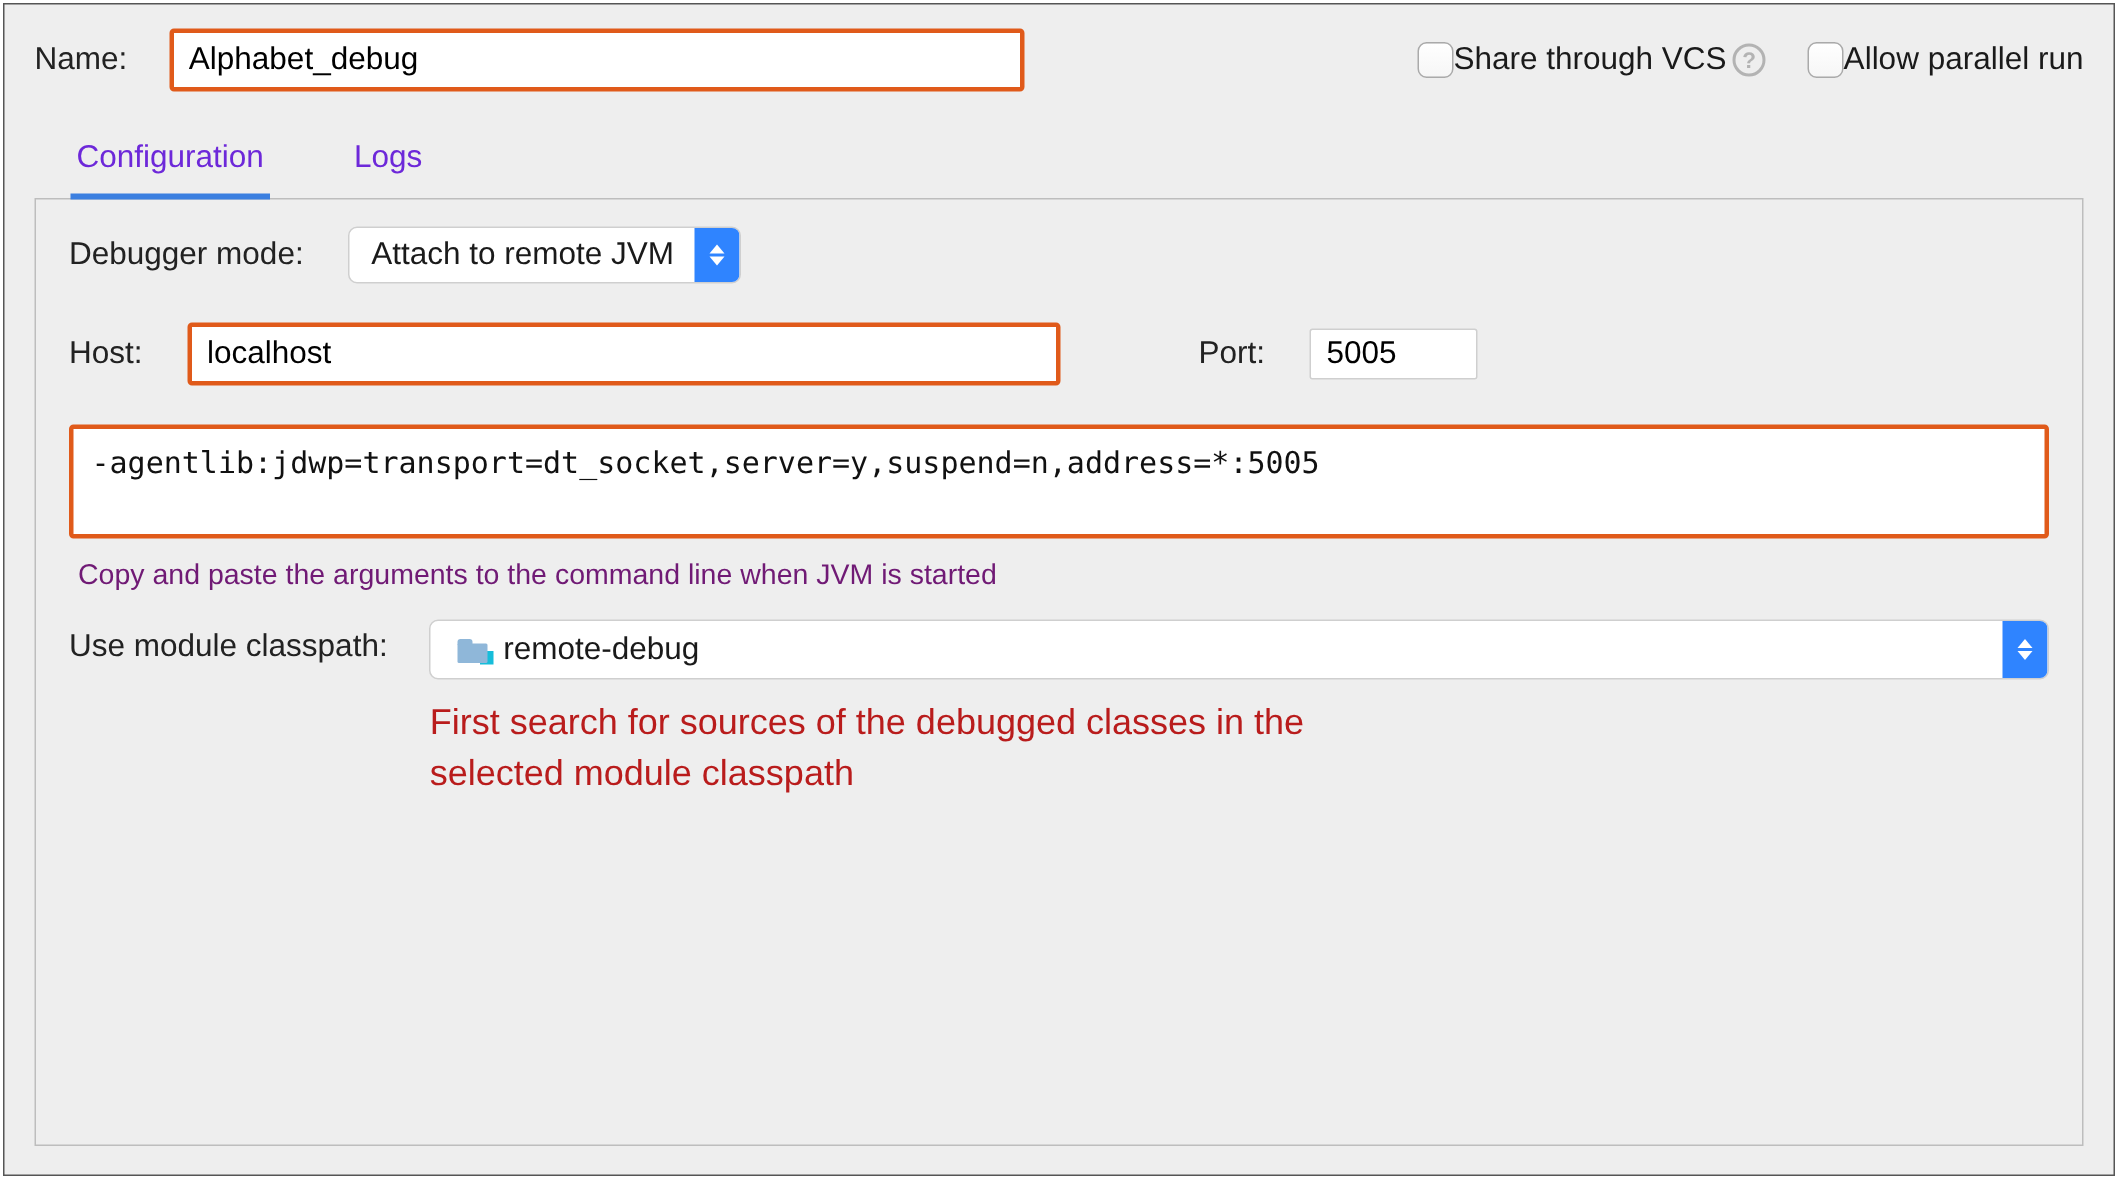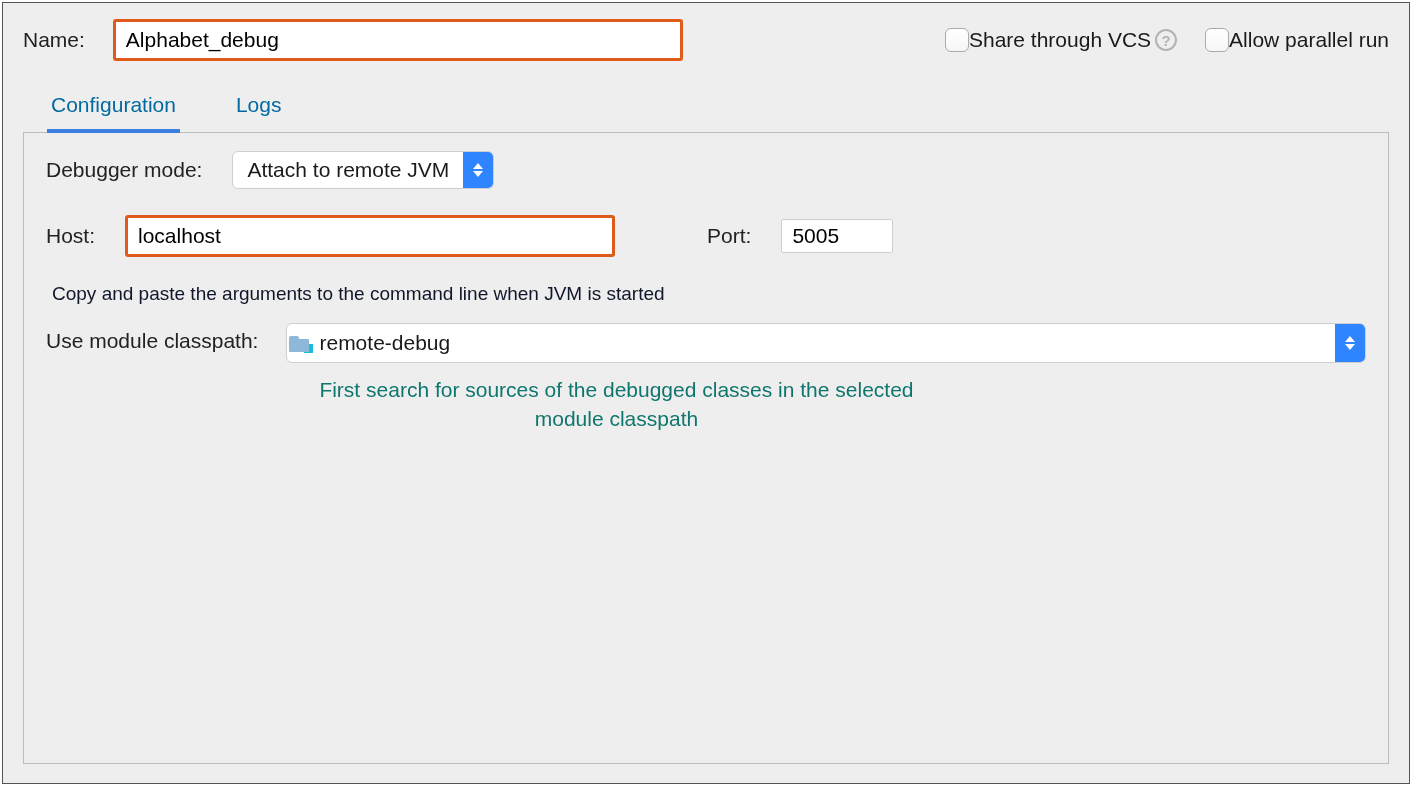--- a/index.html
+++ b/index.html
@@ -60,21 +60,21 @@
     margin-left: 4px;
   }
   .tabs {
     display: flex;
     gap: 52px;
     padding-left: 24px;
     margin-bottom: 0;
   }
   .tab {
     font-size: 21px;
-    color: #0369a1;
+    color: #6d28d9;
     padding: 6px 4px 12px 4px;
     cursor: pointer;
     text-align: center;
   }
   .tab.active {
     border-bottom: 4px solid #3b7fe0;
   }
   .panel {
     border: 1px solid #bdbdbd;
     background: #eeeeee;
@@ -120,21 +120,21 @@
     border-left: 5px solid transparent;
     border-right: 5px solid transparent;
   }
   .select-caret::before { border-bottom: 6px solid #fff; }
   .select-caret::after  { border-top: 6px solid #fff; }
   .text-input {
     font-size: 21px;
     padding: 6px 10px;
     border: 3px solid #e05a1a;
     border-radius: 3px;
-    width: 490px;
+    width: 582px;
     background: #fff;
     outline: none;
   }
   .port-input {
     font-size: 21px;
     padding: 4px 10px;
     border: 1px solid #cfcfcf;
     border-radius: 2px;
     width: 112px;
     background: #fff;
@@ -172,21 +172,21 @@
     color: #111;
     background: #fff;
     border: 3px solid #e05a1a;
     border-radius: 3px;
     padding: 10px 12px;
     min-height: 76px;
     word-break: break-all;
     width: 100%;
   }
   .hint {
-    color: #0f172a;
+    color: #701a75;
     font-size: 19px;
     margin-top: 14px;
     margin-left: 6px;
   }
   .module-row {
     display: flex;
     gap: 28px;
     margin-top: 18px;
     align-items: flex-start;
   }
@@ -201,21 +201,21 @@
     background: #fff;
     border: 1px solid #cfcfcf;
     border-radius: 6px;
     height: 40px;
     overflow: hidden;
   }
   .module-value {
     flex: 1;
     display: flex;
     align-items: center;
-    padding: 0 2px;
+    padding: 0 18px;
     font-size: 21px;
     gap: 8px;
   }
   .folder-icon {
     width: 22px; height: 18px; display: inline-block; position: relative;
   }
   .folder-icon::before {
     content: "";
     position: absolute;
     top: 2px; left: 0;
@@ -231,26 +231,25 @@
     background: #8fb7d9;
     border-radius: 1px;
   }
   .folder-dot {
     position: absolute;
     bottom: -1px; right: -2px;
     width: 9px; height: 9px;
     background: #17bdda;
   }
   .module-hint {
-    color: #0f766e;
-    font-size: 21px;
+    color: #b91c1c;
+    font-size: 24px;
     margin-top: 12px;
     max-width: 660px;
     line-height: 1.4;
-    text-align: center;
   }
 </style>
 </head>
 <body>
 
 <div class="window">
 
   <div class="top-row">
     <span class="label">Name:</span>
     <input class="name-input" type="text" value="Alphabet_debug" style="">
@@ -284,20 +283,21 @@
     </div>
 
     <div class="row">
       <span class="label">Host:</span>
       <input class="text-input" type="text" value="localhost" style="">
       <span style="width:32px"></span>
       <span class="label">Port:</span>
       <input class="port-input" type="text" value="5005" style="">
     </div>
 
+    <div class="cmd-args">-agentlib:jdwp=transport=dt_socket,server=y,suspend=n,address=*:5005</div>
     <div class="hint">Copy and paste the arguments to the command line when JVM is started</div>
 
     <div class="module-row">
       <span class="label" style="padding-top:6px">Use module classpath:</span>
       <div class="module-select-col">
         <div class="module-select">
           <div class="module-value">
             <span class="folder-icon">
               <span class="folder-dot"></span>
             </span>

